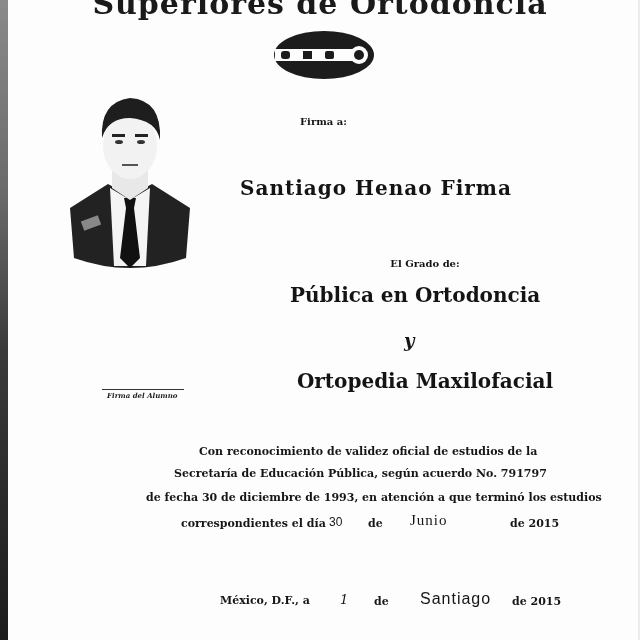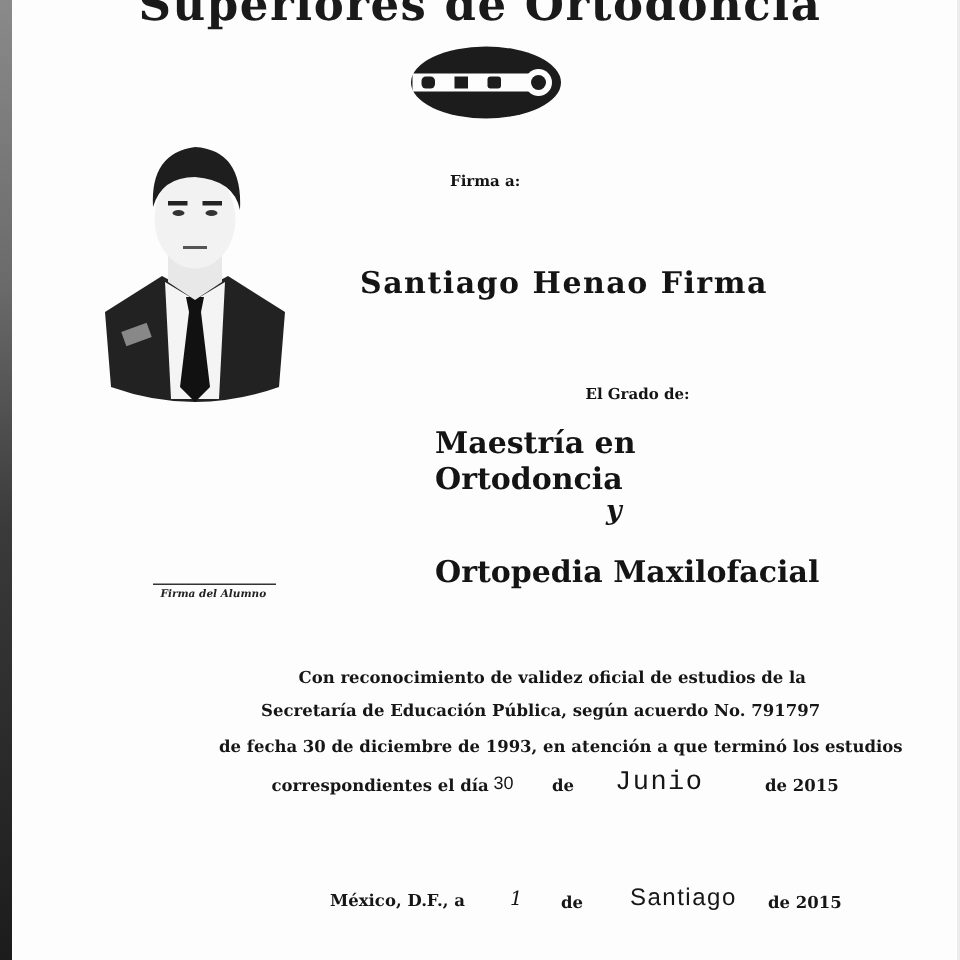--- a/index.html
+++ b/index.html
@@ -28,36 +28,36 @@
     }
     .line {
       position: absolute; left: 0; width: 640px; text-align: center;
       font-family: "DejaVu Serif", serif; font-weight: bold; color: #141414;
     }
     .otorga { top: 116px; left: 300px; width: 60px; text-align: left; font-size: 10px; }
     .name { top: 176px; left: 240px; width: 280px; text-align: left; font-size: 20px; letter-spacing: 1px; }
     .grado-label { top: 242px; left: 385px; width: 80px; text-align: center; font-size: 10px; margin-top: 16px; }
     .degree1 { top: 283px; left: 290px; width: 260px; text-align: left; font-size: 20px; }
     .conj { top: 330px; left: 404px; width: 20px; text-align: left; font-size: 18px; font-style: italic; }
-    .degree2 { top: 369px; left: 290px; width: 270px; text-align: left; font-size: 20px; }
+    .degree2 { top: 369px; left: 290px; width: 270px; text-align: center; font-size: 20px; }
     .firma-line {
       position: absolute; left: 102px; top: 389px; width: 82px; height: 1px; background: #333;
     }
     .firma-label {
       position: absolute; left: 107px; top: 391px; font-size: 7px; font-weight: bold;
       font-style: italic; font-family: "DejaVu Serif", serif; color: #222;
     }
     .para { position: absolute; font-size: 11px; font-weight: bold; font-family: "DejaVu Serif", serif; color: #161616; white-space: nowrap; }
     .p1 { top: 445px; left: 199px; }
     .p2 { top: 467px; left: 174px; }
     .p3 { top: 491px; left: 146px; }
     .p4a { top: 517px; left: 181px; }
     .p4b { top: 515px; left: 329px; font-family: "Liberation Sans", sans-serif; font-weight: normal; font-size: 12px; }
     .p4c { top: 517px; left: 368px; }
-    .p4d { top: 512px; left: 410px; font-family: Liberation Mono, monospace; font-size: 18px; font-weight: normal; letter-spacing: 1px; }
+    .p4d { top: 512px; left: 410px; font-family: Liberation Serif, serif; font-size: 15px; font-weight: normal; letter-spacing: 1px; }
     .p4e { top: 517px; left: 510px; }
     .p5a { top: 594px; left: 220px; }
     .p5b { top: 592px; left: 340px; font-family: "DejaVu Serif", serif; font-style: italic; font-size: 13px; font-weight: normal; }
     .p5c { top: 595px; left: 374px; }
     .p5d { top: 590px; left: 420px; font-family: "Liberation Sans", sans-serif; font-size: 16px; font-weight: normal; letter-spacing: 1px; }
     .p5e { top: 595px; left: 512px; }
   </style>
 </head>
 <body>
 
@@ -97,21 +97,21 @@
   <ellipse cx="73" cy="54" rx="4" ry="2" fill="#333"></ellipse>
 
   <rect x="54" y="76" width="16" height="2" fill="#555"></rect>
 
   <rect x="14" y="130" width="18" height="10" fill="#888" transform="rotate(-20 23 135)"></rect>
 </svg>
 
 <div class="line otorga">Firma a:</div>
 <div class="line name">Santiago Henao Firma</div>
 <div class="line grado-label">El Grado de:</div>
-<div class="line degree1">Maestría en Ortodoncia</div>
+<div class="line degree1">Pública en Ortodoncia</div>
 <div class="line conj">y</div>
 <div class="line degree2">Ortopedia Maxilofacial</div>
 
 <div class="firma-line"></div>
 <div class="firma-label">Firma del Alumno</div>
 
 <div class="para p1">Con reconocimiento de validez oficial de estudios de la</div>
 <div class="para p2">Secretaría de Educación Pública, según acuerdo No. 791797</div>
 <div class="para p3">de fecha 30 de diciembre de 1993, en atención a que terminó los estudios</div>
 <div class="para p4a">correspondientes el día</div>

